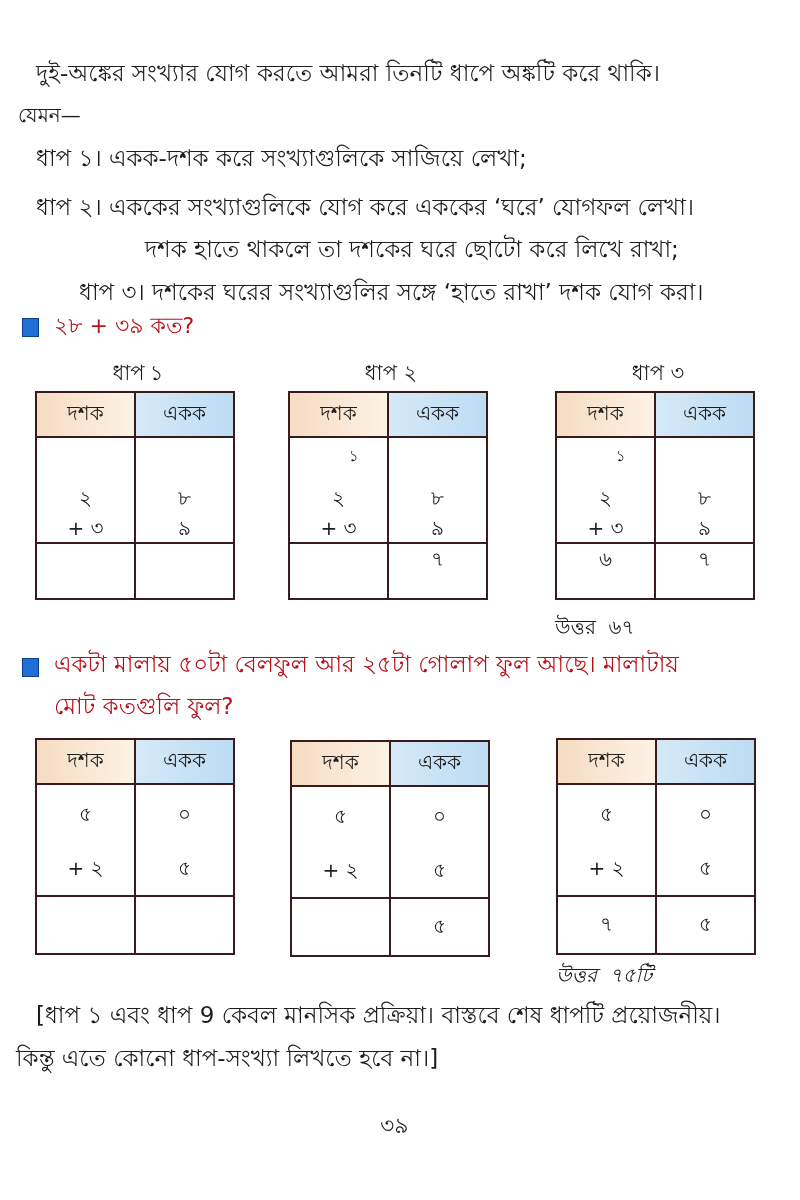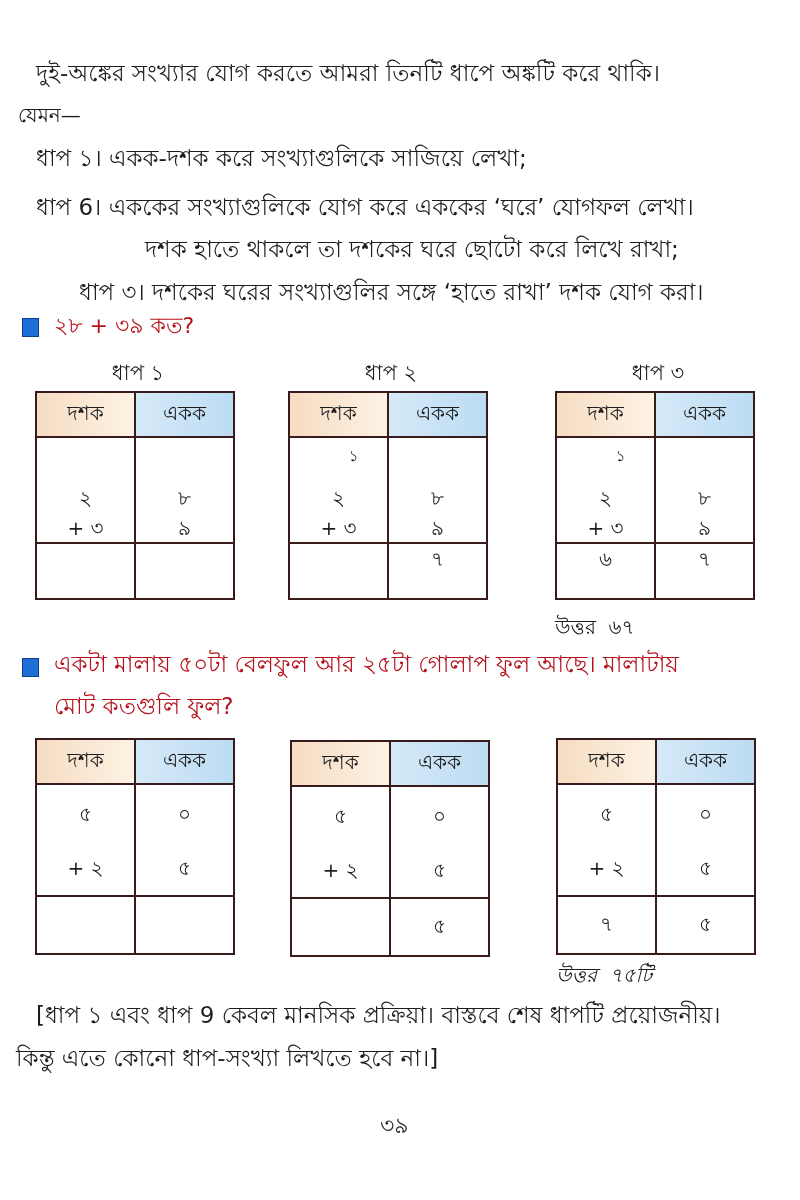--- a/index.html
+++ b/index.html
@@ -25,28 +25,28 @@
   .carry { font-size:15px; }
   .answer { position:absolute; font-size:20px; }
   .pageno { position:absolute; font-size:22px; left:380px; top:1108px; }
 </style>
 </head>
 <body>
 
 <div class="line" style="left:36px;top:58px;">দুই-অঙ্কের সংখ্যার যোগ করতে আমরা তিনটি ধাপে অঙ্কটি করে থাকি।</div>
 <div class="line" style="left:18px;top:100px;font-size:20px;">যেমন—</div>
 <div class="line" style="left:36px;top:143px;">ধাপ ১। একক-দশক করে সংখ্যাগুলিকে সাজিয়ে লেখা;</div>
-<div class="line" style="left:36px;top:192px;">ধাপ 6। এককের সংখ্যাগুলিকে যোগ করে এককের ‘ঘরে’ যোগফল লেখা।</div>
+<div class="line" style="left:36px;top:192px;">ধাপ ২। এককের সংখ্যাগুলিকে যোগ করে এককের ‘ঘরে’ যোগফল লেখা।</div>
 <div class="line" style="left:145px;top:234px;">দশক হাতে থাকলে তা দশকের ঘরে ছোটো করে লিখে রাখা;</div>
 <div class="line" style="left:48px;top:277px;margin-left:31px;">ধাপ ৩। দশকের ঘরের সংখ্যাগুলির সঙ্গে ‘হাতে রাখা’ দশক যোগ করা।</div>
 
 <div class="bullet" style="left:22px;top:318px;"></div>
 <div class="line red" style="left:54px;top:311px;font-size:22px;">২৮ + ৩৯ কত?</div>
 
-<div class="step-title" style="left:33px;top:357px;">ধাপ ১</div>
+<div class="step-title" style="left:33px;top:357px;font-family:Liberation Serif, serif;">ধাপ ১</div>
 <div class="step-title" style="left:286px;top:357px;">ধাপ ২</div>
 <div class="step-title" style="left:553px;top:357px;">ধাপ ৩</div>
 
 <table class="pv" style="left:35px;top:391px;">
   <tbody>
       <tr>
         <th class="tens">দশক</th>
         <th class="ones">একক</th>
       </tr>
   <tr>

